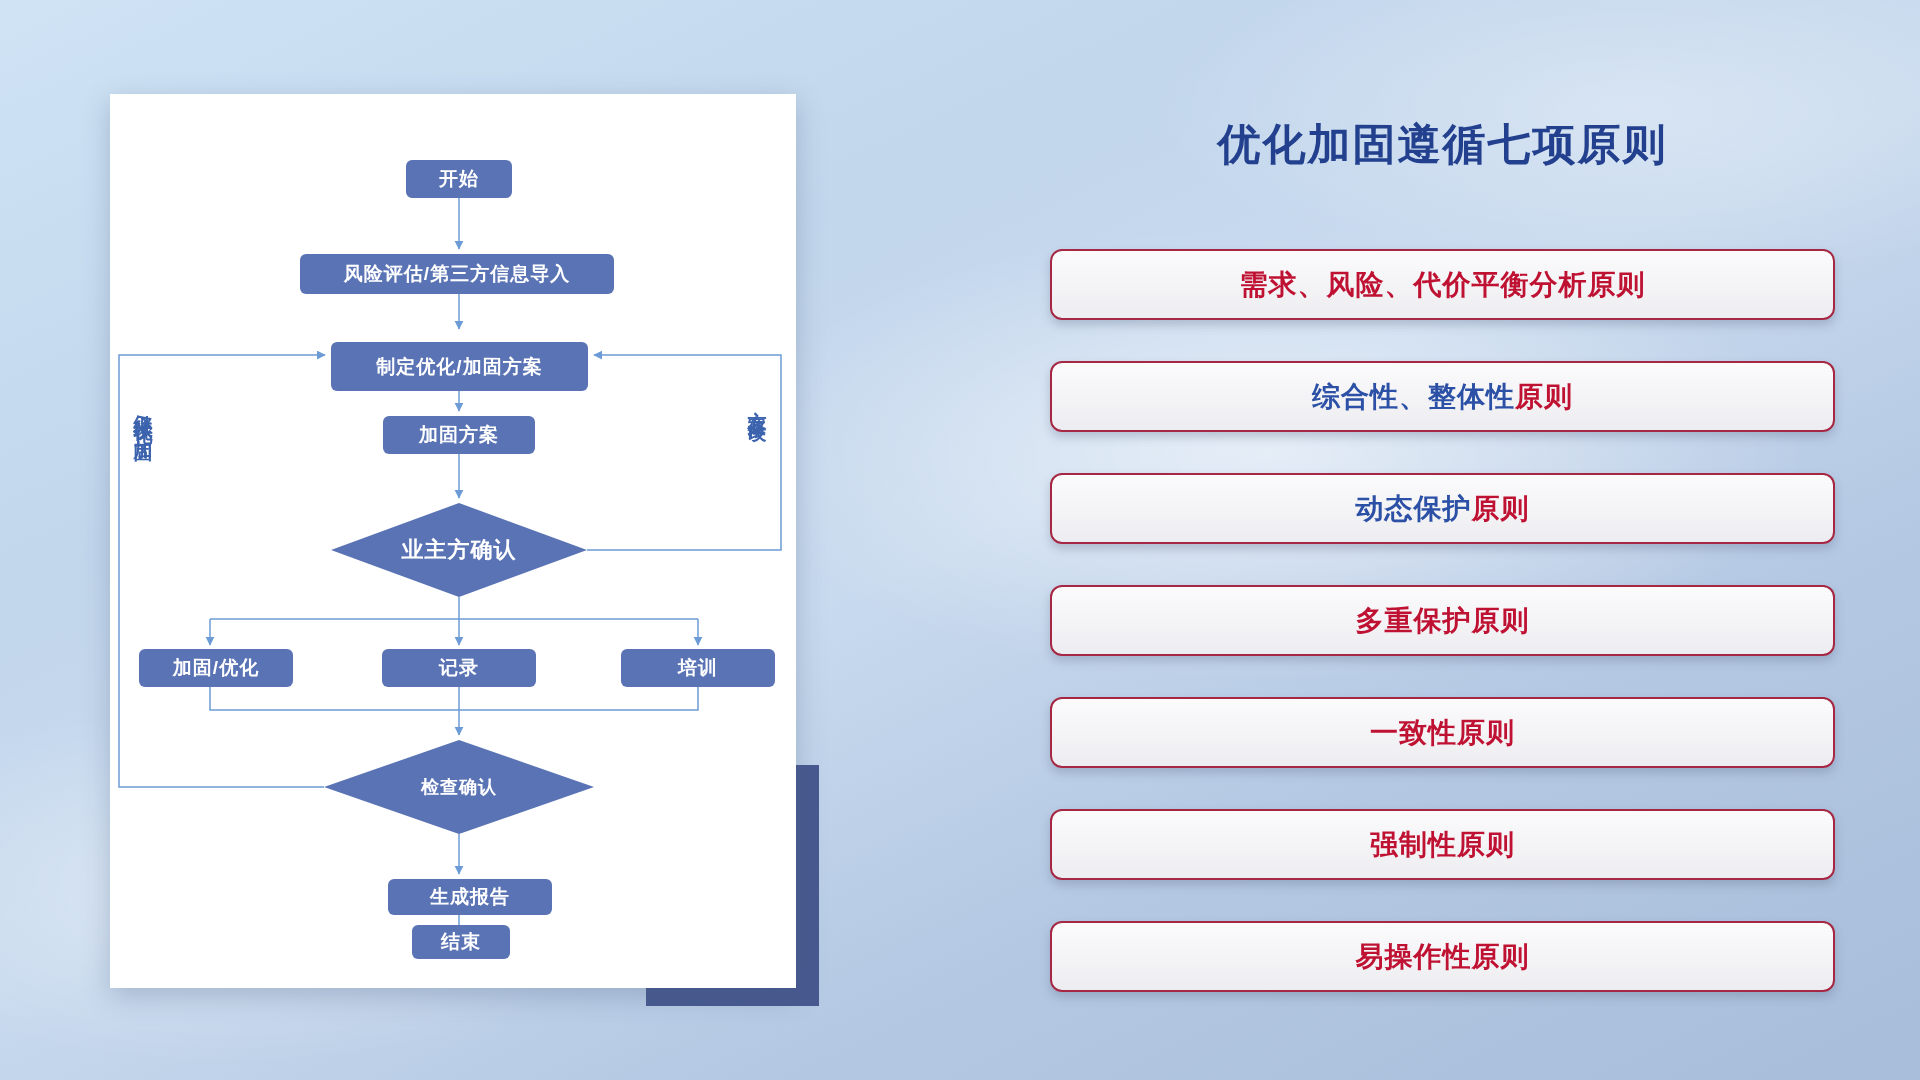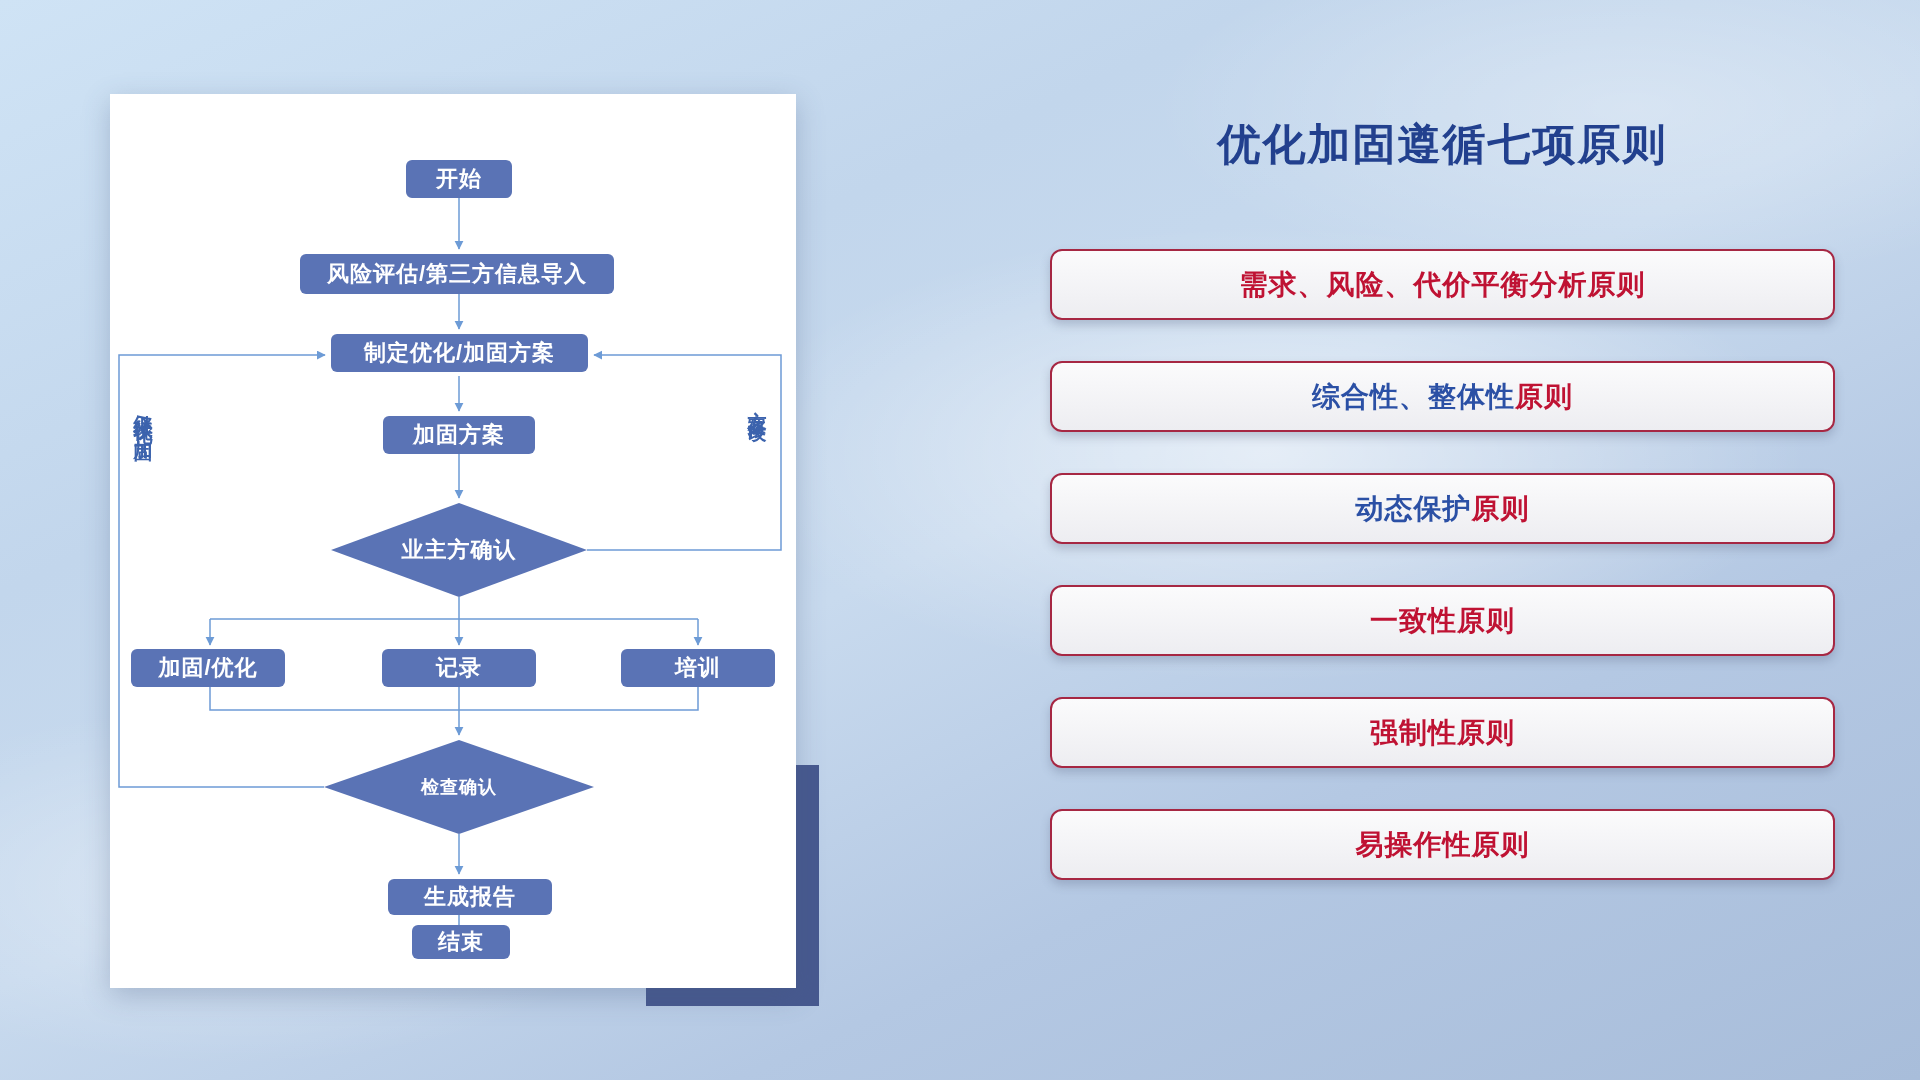--- a/index.html
+++ b/index.html
@@ -22,21 +22,21 @@
   .flow-card {
     position: absolute; left: 110px; top: 94px; width: 686px; height: 894px;
     background: #ffffff; z-index: 2;
     box-shadow: 0 8px 26px rgba(70, 90, 130, 0.30);
   }
   .connectors { position: absolute; left: 0; top: 0; z-index: 1; }
   .node {
     position: absolute; z-index: 2;
     display: flex; align-items: center; justify-content: center;
     background: #5a73b5; color: #ffffff;
-    font-weight: bold; font-size: 22px; letter-spacing: 1px;
+    font-weight: bold; font-size: 19px; letter-spacing: 1px;
     border-radius: 6px; text-align: center;
   }
   .node.diamond {
     border-radius: 0;
     clip-path: polygon(50% 0, 100% 50%, 50% 100%, 0 50%);
     font-size: 22px;
   }
   .edge-label {
     position: absolute; z-index: 2;
     writing-mode: vertical-rl;
@@ -92,27 +92,27 @@
 
       <polyline points="477,456 671,456 671,261 484,261" marker-end="url(#arr)"></polyline>
       <polyline points="214,693 9,693 9,261 215,261" marker-end="url(#arr)"></polyline>
     </g>
   </svg>
 
   <div class="node" style="left:296px; top:66px;  width:106px; height:38px">开始</div>
 
   <div class="node" style="left:190px; top:160px; width:314px; height:40px">风险评估/第三方信息导入</div>
 
-  <div class="node" style="left:221px; top:240px; width:257px; height:38px">制定优化/加固方案</div>
+  <div class="node" style="left:221px; top:248px; width:257px; height:49px">制定优化/加固方案</div>
 
   <div class="node" style="left:273px; top:322px; width:152px; height:38px">加固方案</div>
 
   <div class="node diamond" style="left:221px; top:409px; width:256px; height:94px">业主方确认</div>
 
-  <div class="node" style="left:21px;  top:555px; width:154px; height:38px">加固/优化</div>
+  <div class="node" style="left:29px;  top:555px; width:154px; height:38px">加固/优化</div>
 
   <div class="node" style="left:272px; top:555px; width:154px; height:38px">记录</div>
 
   <div class="node" style="left:511px; top:555px; width:154px; height:38px">培训</div>
 
   <div class="node diamond" style="left:214px; top:646px; width:270px; height:94px; font-size:18px">检查确认</div>
 
   <div class="node" style="left:278px; top:785px; width:164px; height:36px">生成报告</div>
 
   <div class="node" style="left:302px; top:831px; width:98px; height:34px">结束</div>
@@ -131,20 +131,23 @@
     </div>
     <div class="pill">
       <span style="color: rgb(43, 80, 165);">综合性、整体性</span>
       <span style="color: rgb(191, 18, 51);">原则</span>
     </div>
     <div class="pill">
       <span style="color: rgb(43, 80, 165);">动态保护</span>
       <span style="color: rgb(191, 18, 51);">原则</span>
     </div>
     <div class="pill">
+      <span style="color: rgb(191, 18, 51);">多重保护原则</span>
+    </div>
+    <div class="pill">
       <span style="color: rgb(191, 18, 51);">一致性原则</span>
     </div>
     <div class="pill">
       <span style="color: rgb(191, 18, 51);">强制性原则</span>
     </div>
     <div class="pill">
       <span style="color: rgb(191, 18, 51);">易操作性原则</span>
     </div>
   </div>
 

